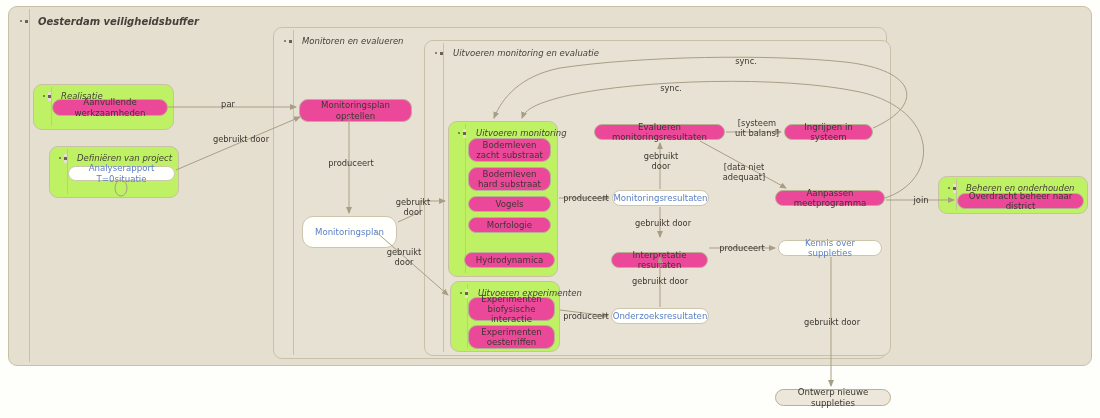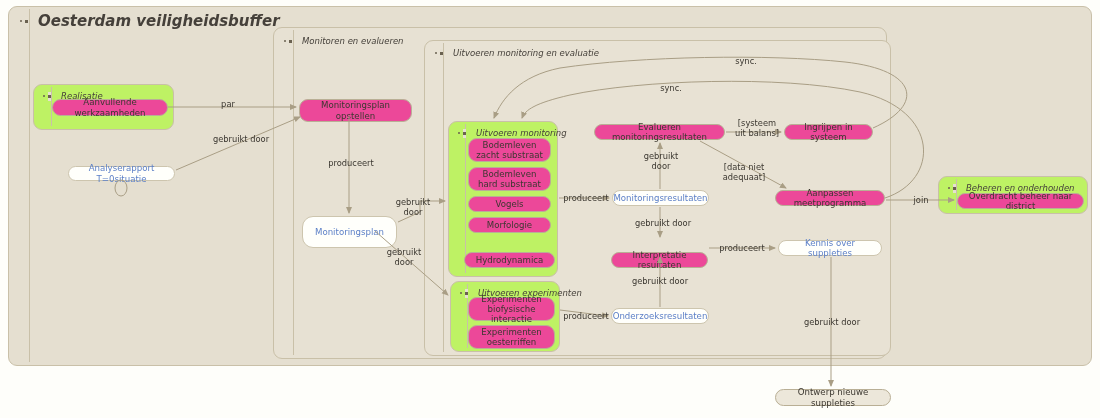--- a/index.html
+++ b/index.html
@@ -103,33 +103,40 @@
 </style>
 </head>
 <body>
 
 <div id="canvas">
 
   <div class="grp g1" style="left:8px;top:6px;width:1084px;height:360px;">
     <div class="grp-sep" style="left:20px;"></div>
     <div class="grp-hdr" style="left:4px;top:5px;">
       <span class="grp-icon"></span>
-      <span class="grp-title" style="font-size:15px;">Oesterdam veiligheidsbuffer</span>
+      <span class="grp-title" style="font-size:10px;">Oesterdam veiligheidsbuffer</span>
     </div>
   </div>
 
   <div class="grp g2" style="left:33px;top:84px;width:141px;height:46px;">
     <div class="grp-sep" style="left:17px;"></div>
     <div class="grp-hdr" style="left:2px;top:2px;">
       <span class="grp-icon"></span>
       <span class="grp-title sml">Realisatie</span>
     </div>
   </div>
   <div class="node" style="left:52px;top:99px;width:116px;height:17px;">Aanvullende werkzaamheden</div>
 
+  <div class="grp g2" style="left:49px;top:146px;width:130px;height:52px;">
+    <div class="grp-sep" style="left:17px;"></div>
+    <div class="grp-hdr" style="left:2px;top:2px;">
+      <span class="grp-icon"></span>
+      <span class="grp-title sml">Definiëren van project</span>
+    </div>
+  </div>
   <div class="node art" style="left:68px;top:166px;width:107px;height:15px;">Analyserapport T=0situatie</div>
 
   <div class="grp g3" style="left:273px;top:27px;width:614px;height:332px;">
     <div class="grp-sep" style="left:19px;"></div>
     <div class="grp-hdr" style="left:3px;top:4px;">
       <span class="grp-icon"></span>
       <span class="grp-title sml">Monitoren en evalueren</span>
     </div>
   </div>
   <div class="node" style="left:299px;top:99px;width:113px;height:23px;">Monitoringsplan opstellen</div>

